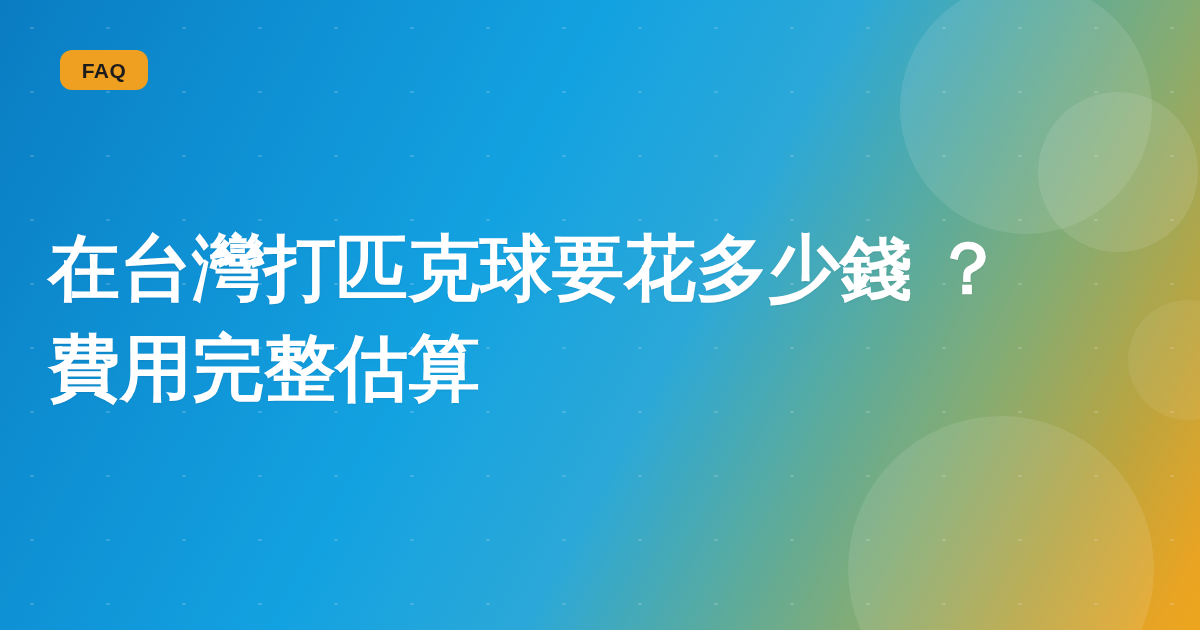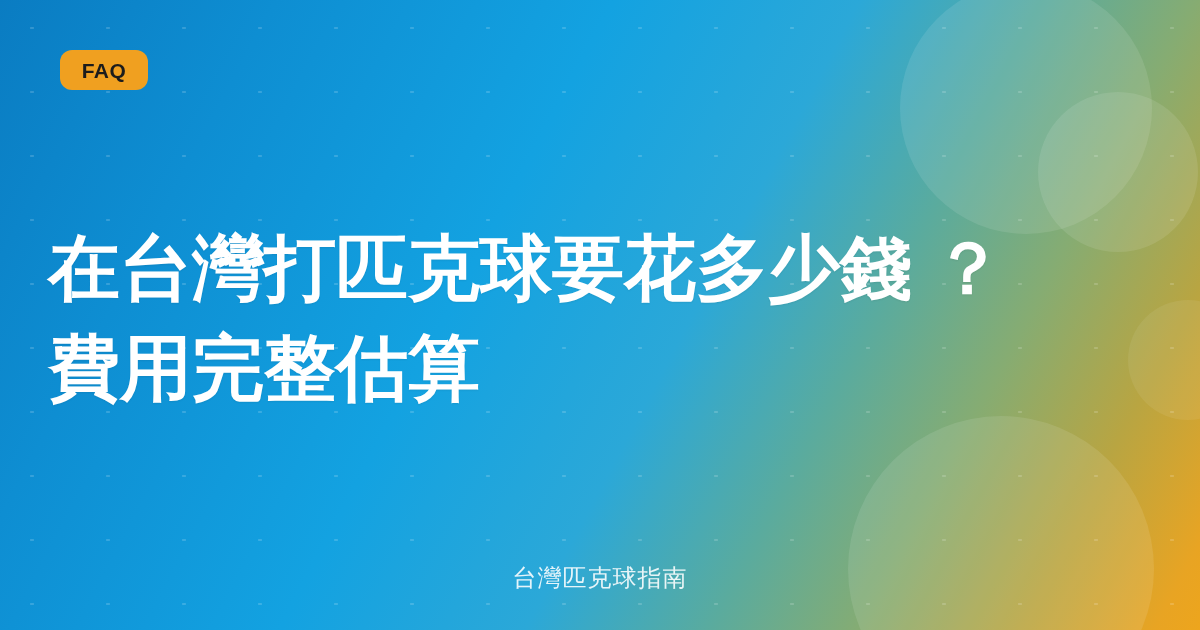--- a/index.html
+++ b/index.html
@@ -144,17 +144,14 @@
 
   <div class="badge">
     <span class="badge-label">FAQ</span>
   </div>
 
   <div class="title-wrap">
     <div class="title-line">在台灣打匹克球要花多少錢 ？</div>
     <div class="title-line">費用完整估算</div>
   </div>
 
-  <div class="footer">
-    <span class="footer-label">台灣匹克球指南</span>
-  </div>
 
 </div>
 
 </body></html>

